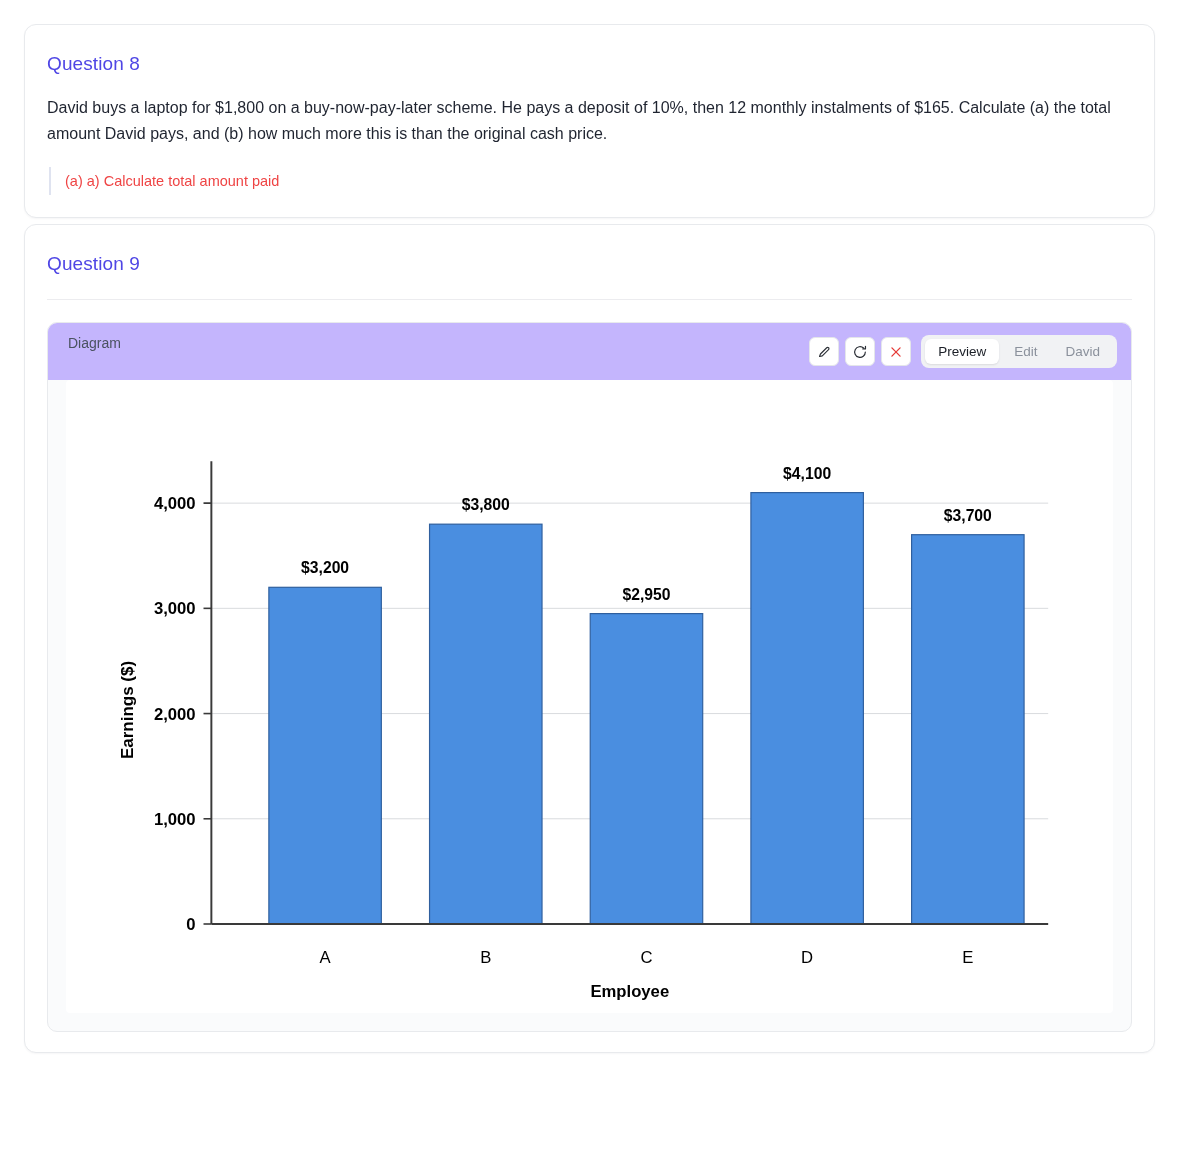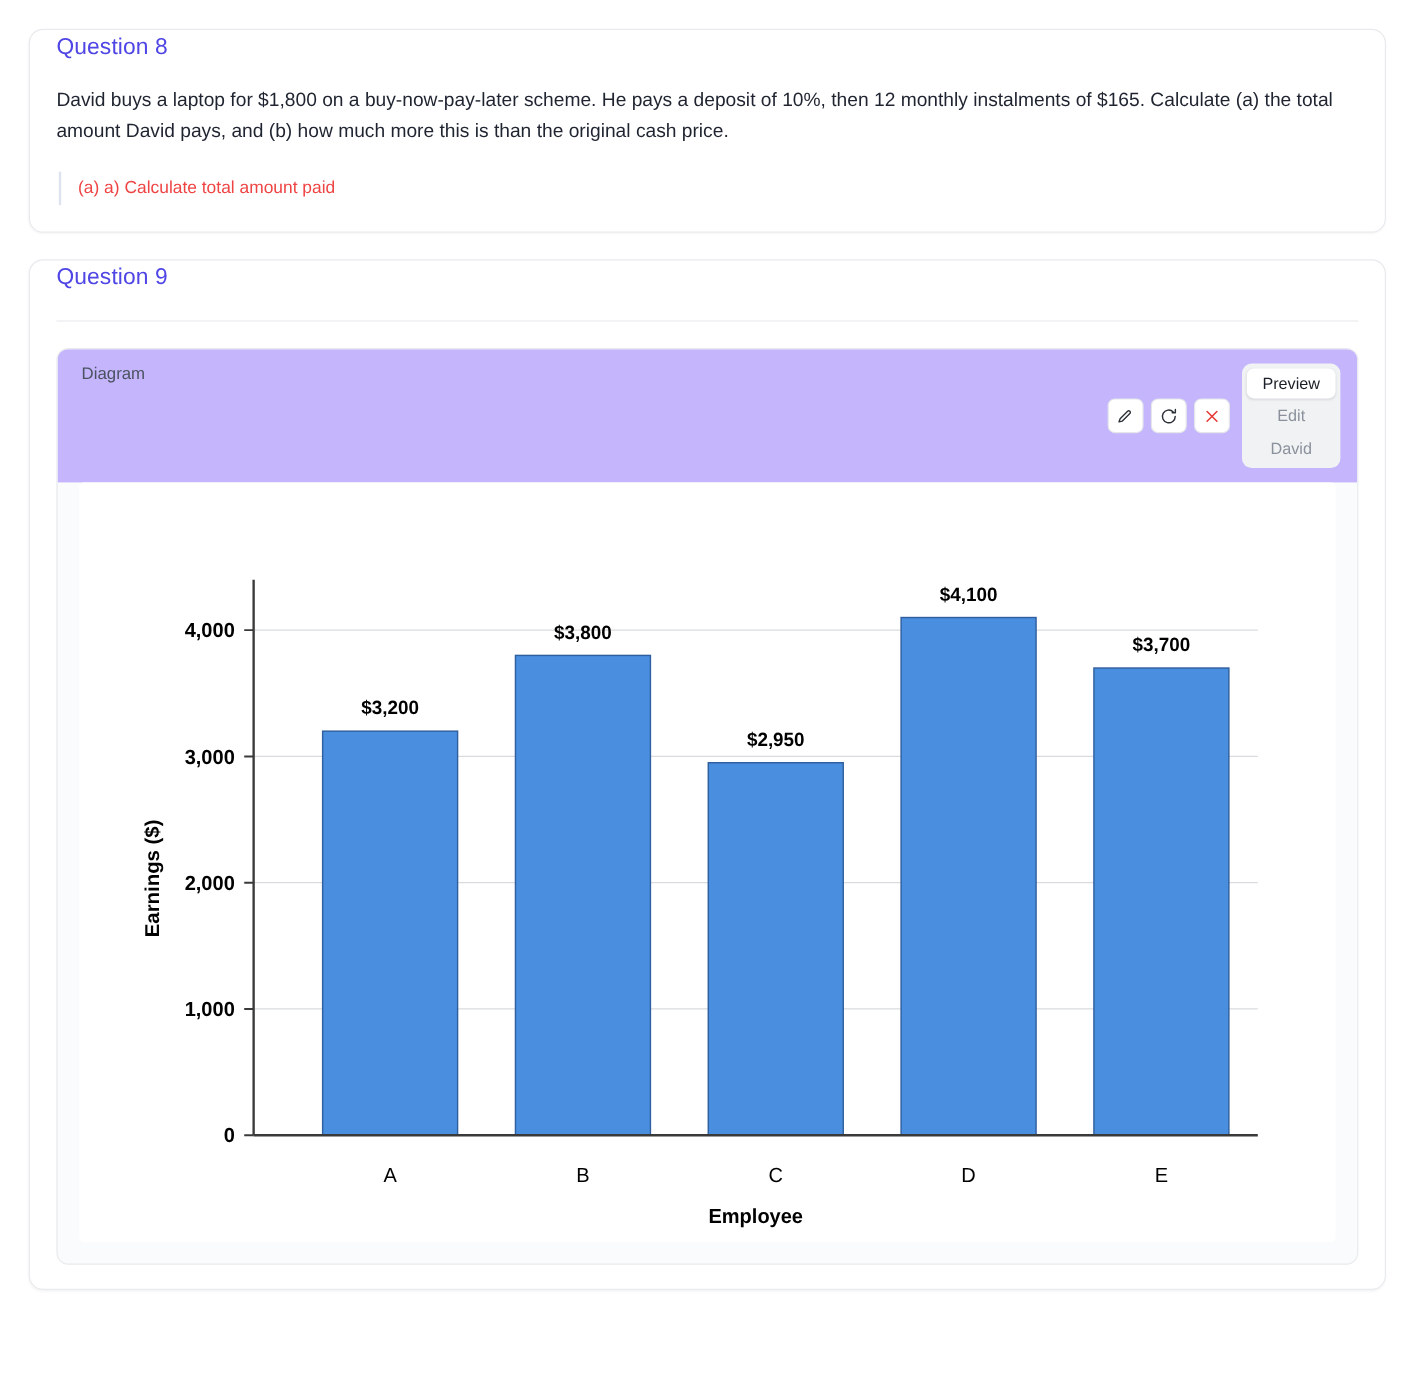--- a/index.html
+++ b/index.html
@@ -10,24 +10,24 @@
   }
   body { width: 1179px; height: 1151px; overflow: hidden; }
 
   .page { padding: 24px; }
 
   
   .q-card {
     background: #ffffff;
     border: 1px solid #e8eaed;
     border-radius: 12px;
-    padding: 4px 22px 20px 22px;
+    padding: 28px 22px 20px 22px;
     box-shadow: 0 1px 2px rgba(16,24,40,0.04);
   }
-  .q-card + .q-card { margin-top: 22px; }
+  .q-card + .q-card { margin-top: 6px; }
 
   .q-title {
     color: #4f46e5;
     font-size: 19px;
     font-weight: 400;
     letter-spacing: .1px;
     margin: 0 0 20px 0;
   }
   .q-body {
     color: #1f2430;
@@ -92,21 +92,20 @@
   }
   .icon-btn svg { display: block; }
 
   .segmented {
     display: flex;
     align-items: center;
     background: #f1f2f4;
     border-radius: 8px;
     padding: 4px;
     gap: 2px;
-    flex-direction: column;
   }
   .seg {
     font-size: 13.5px;
     color: #8b919c;
     padding: 5px 13px;
     border-radius: 6px;
     cursor: pointer;
     border: none;
     background: transparent;
     font-family: "Liberation Sans", sans-serif;

